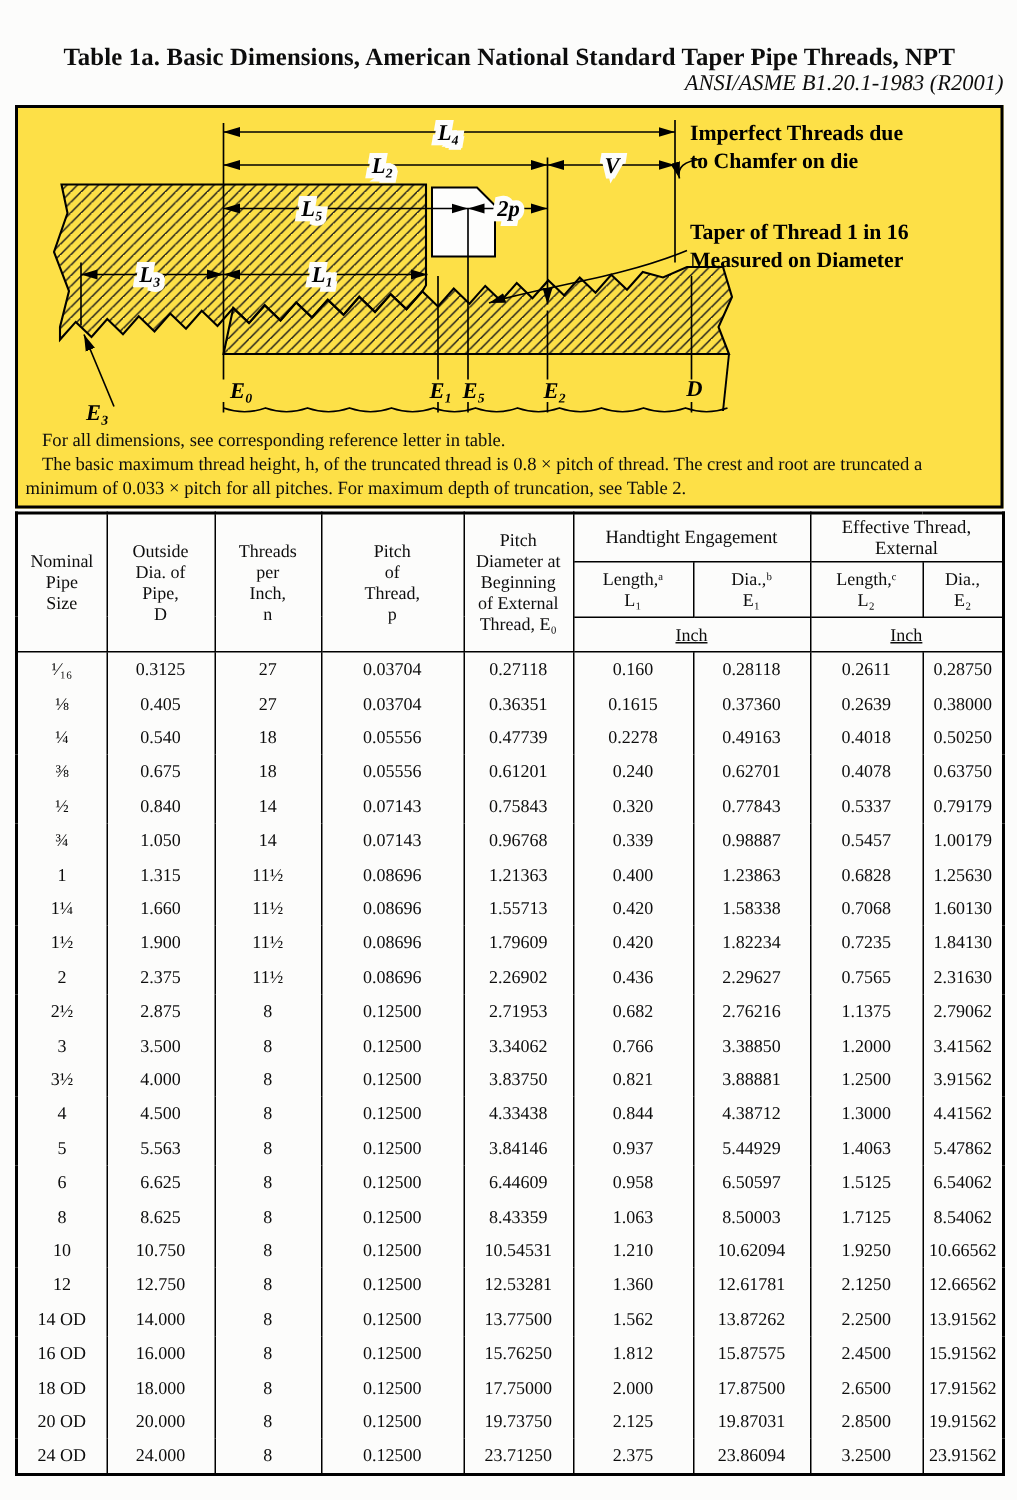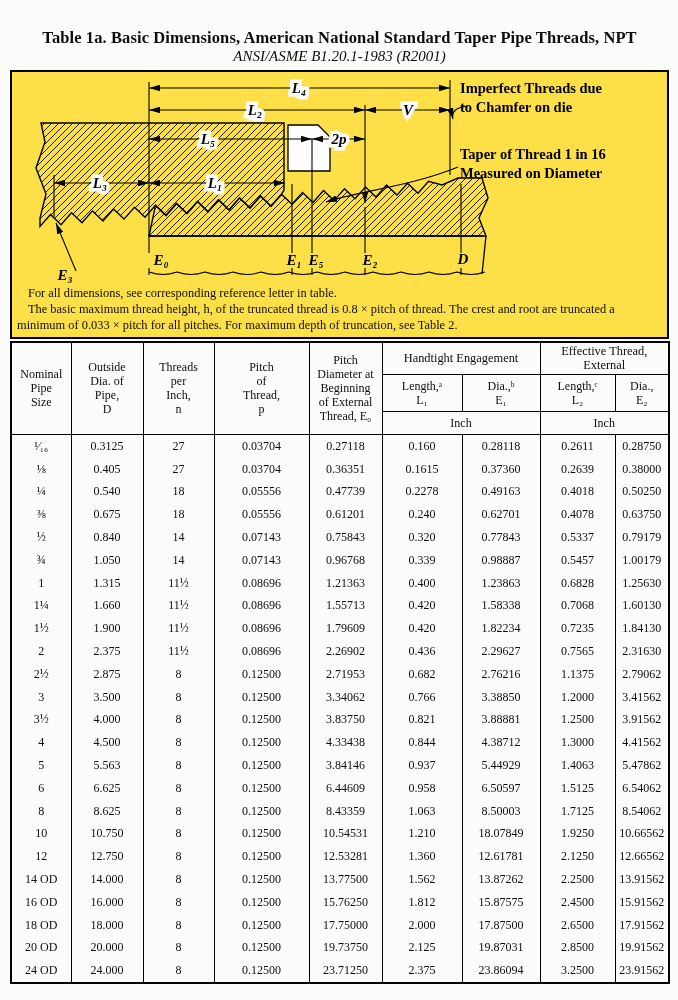--- a/index.html
+++ b/index.html
@@ -2,38 +2,38 @@
 <html><head>
 <meta charset="utf-8">
 <style>
   html,body { margin:0; padding:0; }
   body {
     width:678px; height:1000px; background:#fcfcfb; color:#0d0d0d;
     font-family:"Liberation Serif", serif; overflow:hidden;
   }
   .page { padding:5px 9px 0 10px;margin-top:23px; }
   .doc-title { text-align:center; font-weight:bold; font-size:16.5px; line-height:1.22; letter-spacing:.1px; }
-  .doc-subtitle { text-align:center; font-style:italic; font-size:15px; line-height:1.15; margin-bottom:5px; }
+  .doc-subtitle { text-align:right; font-style:italic; font-size:15px; line-height:1.15; margin-bottom:5px; }
 
   .figure-box { border:2px solid #000; background:#fde047; }
   .figure-box svg { display:block; }
 
   .notes { font-size:12.4px; line-height:1.27; padding:1px 7px 3px 5px; }
   .notes p { margin:0; text-indent:11px; }
 
   table.dim-table { border-collapse:collapse; table-layout:fixed; width:658px; margin-top:2px; }
   table.dim-table, table.dim-table th { border:1.6px solid #000; }
   table.dim-table { border-width:2.5px; }
   th {
     font-weight:normal; font-size:12px; line-height:1.18; text-align:center;
     vertical-align:middle; white-space:pre-line; padding:1px 0;
   }
   th.group { font-size:12.4px; height:26px; }
   tr.sub-row th { height:34px; }
-  tr.inch-row th { height:20px; }
+  tr.inch-row th { height:20px;text-decoration:underline; }
   td {
     border-left:1.6px solid #000; border-right:1.6px solid #000;
     text-align:center; vertical-align:middle;
     font-size:12px; height:22.8px; padding:0;
   }
 
   
   .ln   { stroke:#000; stroke-width:1.3; fill:none; }
   .thin { stroke:#000; stroke-width:1.1; fill:none; }
   .solid{ fill:url(#hatch); stroke:#000; stroke-width:1.4; }
@@ -369,21 +369,21 @@
           <td>1.7125</td>
           <td>8.54062</td>
         </tr>
         <tr>
           <td>10</td>
           <td>10.750</td>
           <td>8</td>
           <td>0.12500</td>
           <td>10.54531</td>
           <td>1.210</td>
-          <td>18.07849</td>
+          <td>10.62094</td>
           <td>1.9250</td>
           <td>10.66562</td>
         </tr>
         <tr>
           <td>12</td>
           <td>12.750</td>
           <td>8</td>
           <td>0.12500</td>
           <td>12.53281</td>
           <td>1.360</td>

